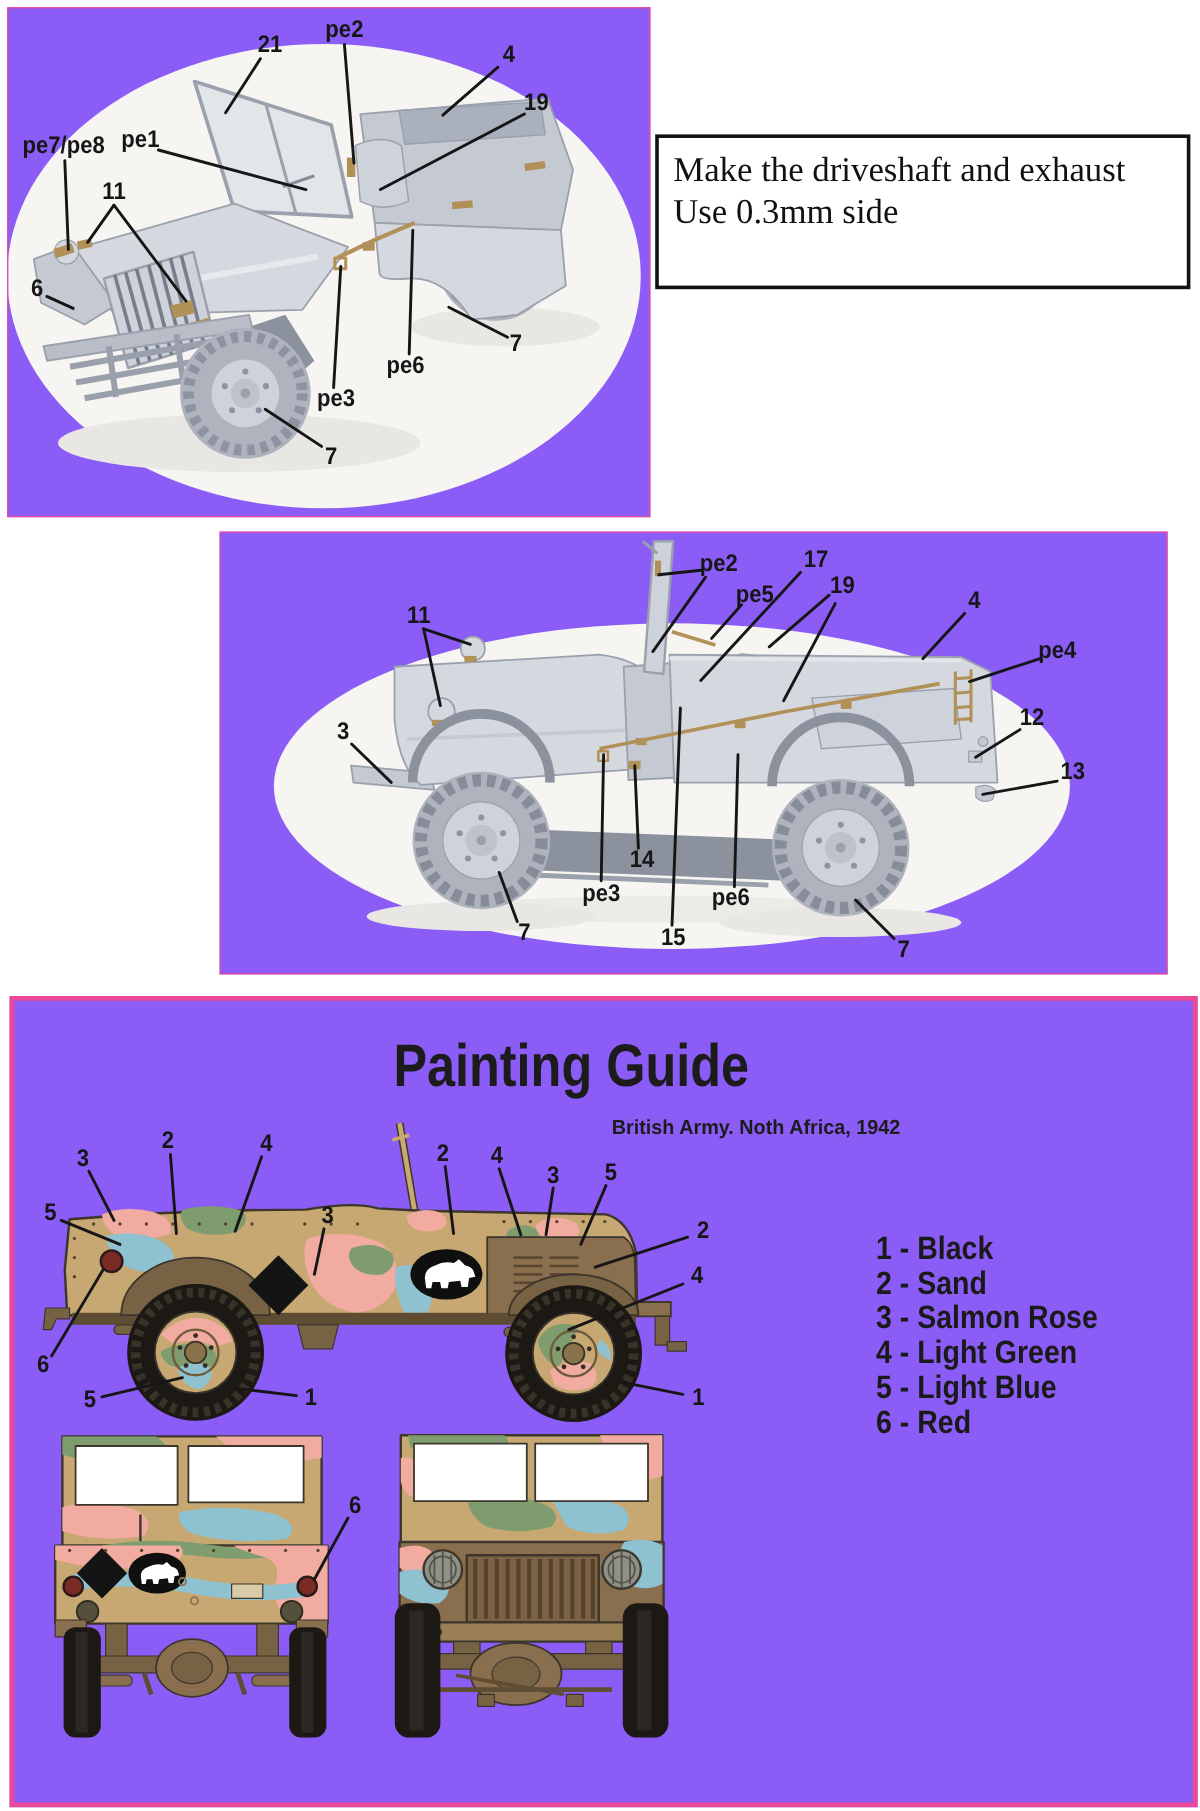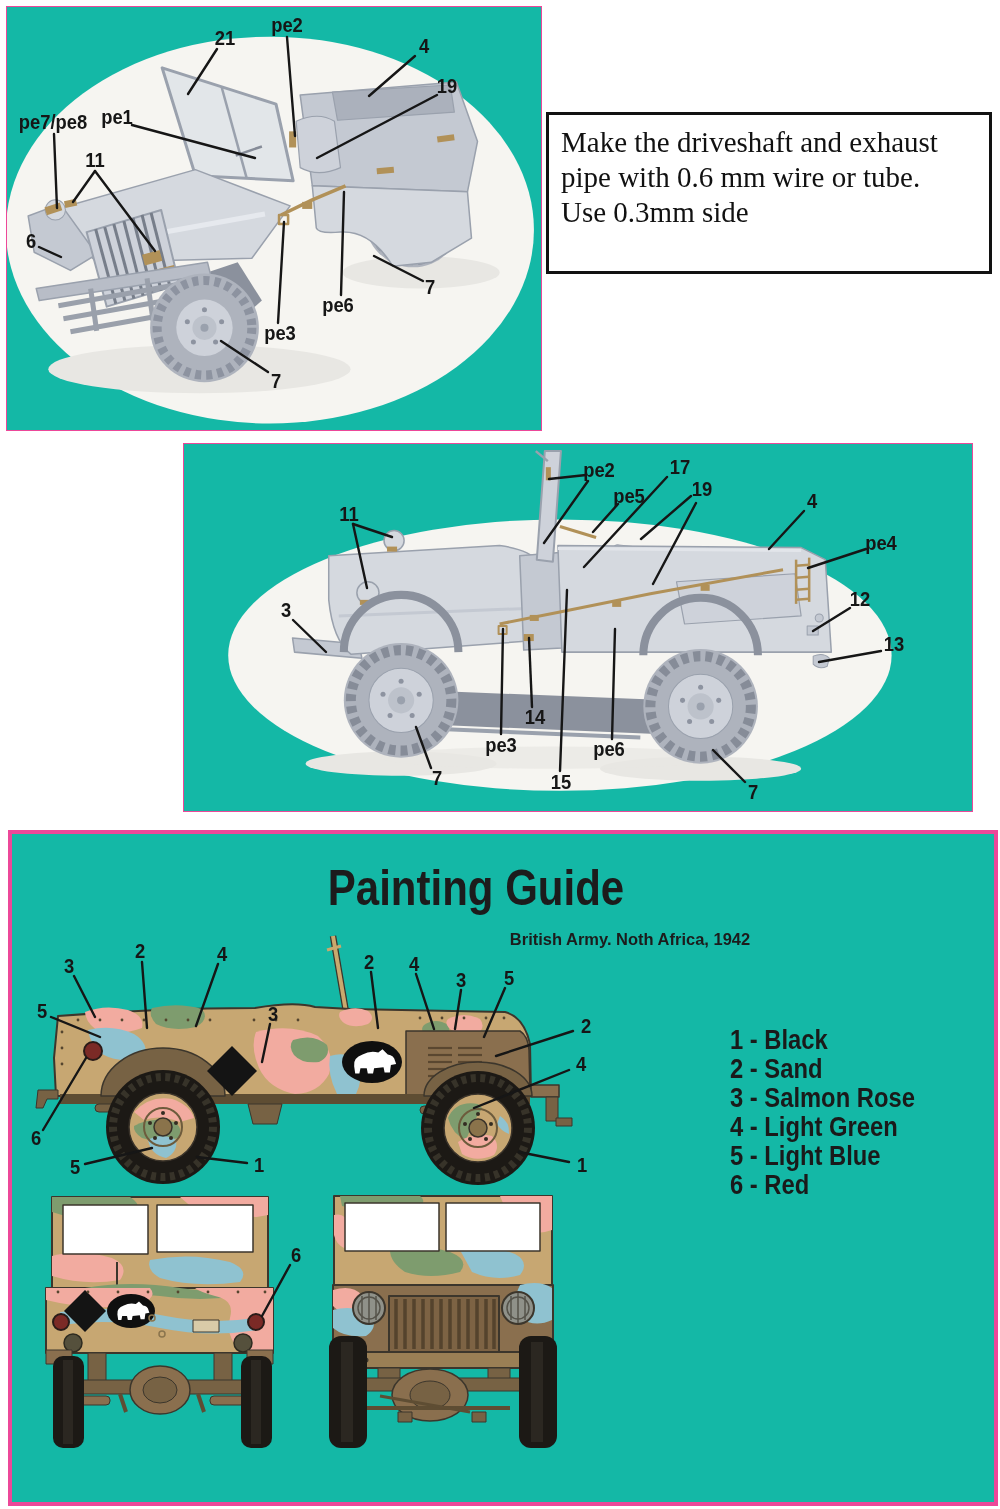--- a/index.html
+++ b/index.html
@@ -1,22 +1,22 @@
 <!DOCTYPE html>
 <html style="--g-sand: #C7A772; --g-salmon: #F2ABA0; --g-blue: #8FC2D0; --g-green: #7E9C6E; --g-hood: #8A6F4E; --g-fender: #776244; --g-chassis: #5E4D33; --g-tan: #9A7F55; --g-tire: #1C1915; --g-red: #7B2A26; --g-ink: #3C362C; --p-body: #D5D9DF; --p-mid: #C4C9D2; --p-dark: #ABB1BC; --p-line: #9AA1AD; --p-tire: #AEB3BD; --p-rim: #CED2DA; --p-hub: #BDC2CB; --p-brass: #B19158; --p-shadow: #E8E7E3; --p-under: #8B919D; --p-backdrop: #F6F5F1;"><head>
 <meta charset="utf-8">
 <style>
   html,body{margin:0;padding:0;background:#fff}
   #page{position:relative;width:1000px;height:1509px;background:#fff;overflow:hidden;
         font-family:"Liberation Sans",sans-serif}
-  .panel{position:absolute;border:1px solid #ec4899;background:#14b8a6;box-sizing:border-box}
+  .panel{position:absolute;border:1px solid #ec4899;background:#8b5cf6;box-sizing:border-box}
   #panel1{left:6px;top:6px;width:536px;height:425px}
   #panel2{left:183px;top:443px;width:790px;height:369px}
   #guide{left:8px;top:830px;width:990px;height:676px;border-width:4px}
-  #note{position:absolute;left:546px;top:112px;width:446px;height:162px;border:3px solid #121212;
+  #note{position:absolute;left:546px;top:112px;width:446px;height:129px;border:3px solid #121212;
         box-sizing:border-box;font-family:"Liberation Serif",serif;font-size:29px;line-height:35px;
         color:#111;padding:10px 4px 0 12px}
   .note-line{white-space:pre}
   .art{position:absolute;left:0;top:0;width:100%;height:100%;display:block}
   #lines,#labels{position:absolute;left:0;top:0;width:1000px;height:1509px;pointer-events:none}
   #lines{z-index:5}
   #labels{z-index:6}
   #lines line{stroke:#161616;stroke-width:2.4;stroke-linecap:round}
   .callout{position:absolute;transform:translate(-50%,-50%) scaleX(.92);font-weight:bold;
            font-size:20px;color:#161616;white-space:nowrap}
@@ -105,21 +105,20 @@
           <circle cx="194" cy="341" r="2.5"></circle>
             <circle cx="188" cy="321" r="2.5"></circle>
         </g>
         <circle cx="205" cy="327" r="4" fill="#9aa1ad"></circle>
       </g>
     </svg>
   </div>
 
   <div id="note">
     <div class="note-line">Make the driveshaft and exhaust</div>
-    <div class="note-line">pipe with 0.6 mm wire or tube.</div>
     <div class="note-line">Use 0.3mm side</div>
   </div>
 
   <div class="panel" id="panel2">
     <svg class="art" viewBox="0 0 784 363">
       <g transform="translate(-186,-446)" stroke-linejoin="round">
         <ellipse cx="560" cy="655" rx="330" ry="135" fill="var(--p-backdrop)"></ellipse>
         <ellipse cx="402" cy="763" rx="95" ry="12" fill="var(--p-shadow)"></ellipse>
         <ellipse cx="700" cy="768" rx="100" ry="12" fill="var(--p-shadow)"></ellipse>
         <ellipse cx="552" cy="757" rx="170" ry="11" fill="var(--p-shadow)" opacity="0.7"></ellipse>

